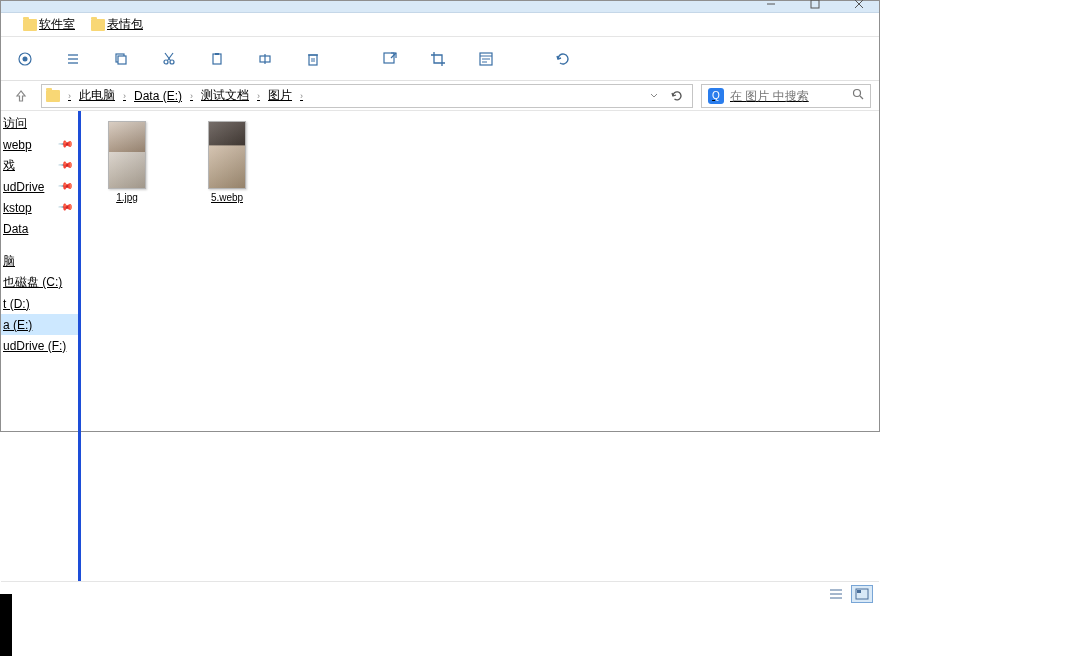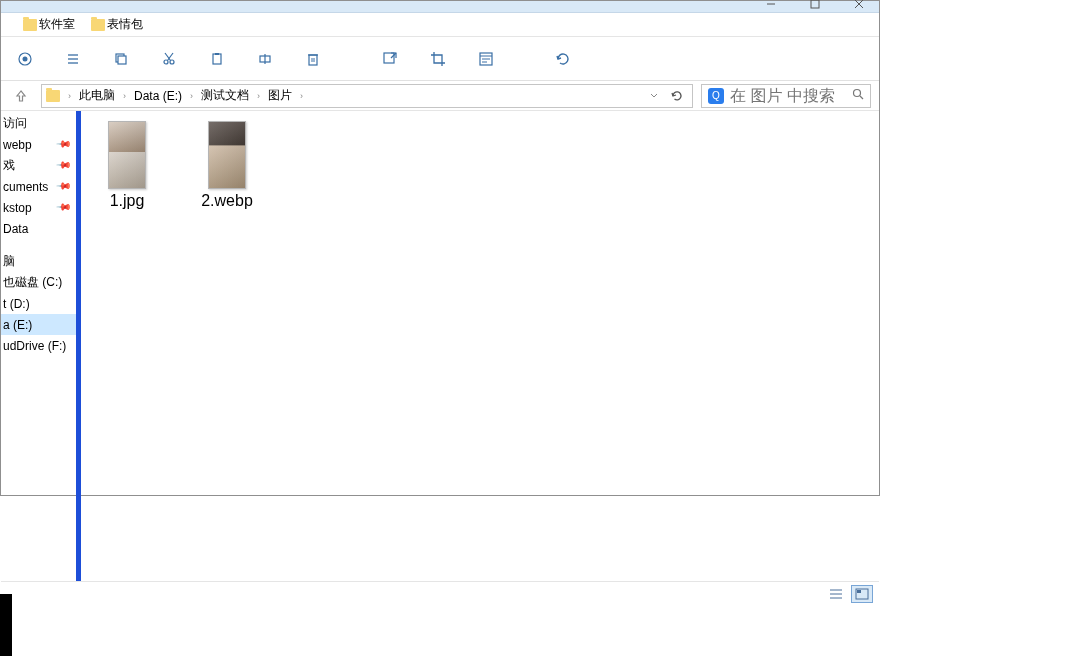--- a/index.html
+++ b/index.html
@@ -1,18 +1,18 @@
 <!DOCTYPE html>
 <html><head>
   <meta charset="utf-8">
   <style>
     * { box-sizing: border-box; margin: 0; padding: 0; }
     body { font-family: "Segoe UI", "Microsoft YaHei", sans-serif; font-size: 12px; color: #000; background: #fff; overflow: hidden; width: 1080px; height: 656px; position: relative; }
 
-    .window { position: absolute; top: 0; left: 0; width: 880px; height: 496px; background: #fff; border: 1px solid #8f8f8f; }
+    .window { position: absolute; top: 0; left: 0; width: 880px; height: 432px; background: #fff; border: 1px solid #8f8f8f; text-decoration: underline; }
 
     .titlebar { height: 12px; background: #d9e9f7; border-bottom: 1px solid #c5d7e8; position: relative; }
     .titlebtns { position: absolute; right: 4px; top: -2px; display: flex; gap: 12px; }
     .titlebtn { width: 32px; height: 10px; display: flex; align-items: center; justify-content: center; color: #666; font-size: 10px; }
 
     .bookmarks { height: 24px; display: flex; align-items: center; padding-left: 22px; gap: 16px; border-bottom: 1px solid #e5e5e5; }
     .bookmark { display: flex; align-items: center; gap: 2px; font-size: 12px; }
     .bookmark .folder-icon { width: 14px; height: 12px; background: #f8d775; border-radius: 1px; position: relative; }
     .bookmark .folder-icon::before { content: ''; position: absolute; top: -2px; left: 0; width: 6px; height: 2px; background: #f8d775; border-radius: 1px 1px 0 0; }
 
@@ -24,40 +24,40 @@
     .up-btn { width: 24px; display: flex; align-items: center; justify-content: center; color: #888; }
     .pathbox { flex: 1; height: 24px; border: 1px solid #c5c5c5; display: flex; align-items: center; padding: 0 4px; background: #fff; gap: 2px; position: relative; }
     .pathbox .folder-icon { width: 14px; height: 12px; background: #f8d775; border-radius: 1px; position: relative; margin-right: 4px; flex-shrink: 0; }
     .pathbox .folder-icon::before { content: ''; position: absolute; top: -2px; left: 0; width: 6px; height: 2px; background: #f8d775; border-radius: 1px 1px 0 0; }
     .crumb { padding: 0 4px; white-space: nowrap; }
     .crumb-sep { color: #888; font-size: 9px; padding: 0 2px; }
     .path-right { margin-left: auto; display: flex; align-items: center; gap: 8px; color: #888; }
     .refresh { width: 22px; height: 22px; display: flex; align-items: center; justify-content: center; color: #555; }
     .searchbox { width: 170px; height: 24px; border: 1px solid #c5c5c5; display: flex; align-items: center; padding: 0 6px; gap: 6px; color: #999; }
     .searchbox .q-icon { width: 16px; height: 16px; background: #2a7ded; border-radius: 3px; display: flex; align-items: center; justify-content: center; color: #fff; font-size: 10px; flex-shrink: 0; }
-    .searchbox input { border: none; outline: none; flex: 1; min-width: 0; font-size: 16px; }
+    .searchbox input { border: none; outline: none; flex: 1; min-width: 0; font-size: 12px; }
     .searchbox .mag { color: #777; flex-shrink: 0; }
 
     .body { display: flex; height: 470px; }
-    .sidebar { width: 80px; border-right: 5px solid #1d4ed8; overflow: hidden; }
+    .sidebar { width: 80px; border-right: 3px solid #1d4ed8; overflow: hidden; }
     .sidebar-inner { margin-left: -12px; }
     .side-section { padding: 2px 0; }
     .side-item { height: 21px; display: flex; align-items: center; padding: 0 4px 0 14px; gap: 4px; font-size: 12px; white-space: nowrap; position: relative; }
     .side-item.active { background: #cde8ff; }
     .pin { position: absolute; right: 6px; color: #7b8da8; font-size: 10px; transform: rotate(45deg); }
 
     .content { flex: 1; padding: 10px 10px; display: flex; flex-wrap: wrap; align-content: flex-start; gap: 12px 28px; position: relative; }
     .file-item { width: 72px; display: flex; flex-direction: column; align-items: center; gap: 3px; }
     .thumb { width: 38px; height: 68px; border: 1px solid #b5b5b5; background: #d9d0c2; position: relative; overflow: hidden; box-shadow: 1px 1px 2px rgba(0,0,0,0.2); }
     .thumb::after { content: ''; position: absolute; inset: 0; background: linear-gradient(135deg, rgba(255,255,255,0.3), rgba(0,0,0,0.25)); }
     .t1 { background: linear-gradient(180deg,#c9b8a8 0%, #a68c72 45%, #e8dfd4 46%, #d6c9b8 100%); }
     .t2 { background: linear-gradient(180deg,#2a2a2a 0%, #1a1a1a 40%, #e8dcc9 41%, #cbb89e 100%); }
     .t3 { background: linear-gradient(180deg,#6f93c0 0%, #9fb9d8 50%, #b7cae4 100%); }
     .t4 { background: linear-gradient(180deg,#3a2e28 0%, #2a1f18 35%, #d9c2a8 36%, #c7ae8e 100%); }
-    .file-label { font-size: 16px; text-align: center; max-width: 100%; overflow: hidden; text-overflow: ellipsis; }
+    .file-label { font-size: 10px; text-align: center; max-width: 100%; overflow: hidden; text-overflow: ellipsis; }
 
     .statusbar { height: 24px; border-top: 1px solid #e5e5e5; display: flex; align-items: center; justify-content: flex-end; padding: 0 6px; gap: 4px; }
     .view-btn { width: 22px; height: 18px; border: 1px solid transparent; display: flex; align-items: center; justify-content: center; color: #4a6f9a; }
     .view-btn.selected { border: 1px solid #78a5d6; background: #d9e9f7; }
     .view-btn svg { display: block; }
 
     .outer-black { position: absolute; left: 0; bottom: 0; width: 12px; height: 62px; background: #000; }
   </style>
 </head>
 <body>
@@ -228,21 +228,21 @@
             </div>
         <div class="side-item">
               <span>webp</span>
               <span class="pin">📌</span>
             </div>
         <div class="side-item">
               <span>戏</span>
               <span class="pin">📌</span>
             </div>
         <div class="side-item">
-              <span>cuments</span>
+              <span>udDrive</span>
               <span class="pin">📌</span>
             </div>
         <div class="side-item">
               <span>kstop</span>
               <span class="pin">📌</span>
             </div>
         <div class="side-item">
               <span>Data</span>
             </div>
       </div>
@@ -267,21 +267,21 @@
       </div>
     </div>
 
     <div class="content">
       <div class="file-item">
         <div class="thumb t1"></div>
         <div class="file-label">1.jpg</div>
       </div>
       <div class="file-item">
         <div class="thumb t4"></div>
-        <div class="file-label">2.webp</div>
+        <div class="file-label">5.webp</div>
       </div>
     </div>
   </div>
 
   <div class="statusbar">
     <div class="view-btn">
       <svg width="14" height="12" viewBox="0 0 14 12" stroke="#4a6f9a" stroke-width="1">
           <line x1="1" y1="2" x2="13" y2="2"></line>
           <line x1="1" y1="6" x2="13" y2="6"></line>
           <line x1="1" y1="10" x2="13" y2="10"></line>

